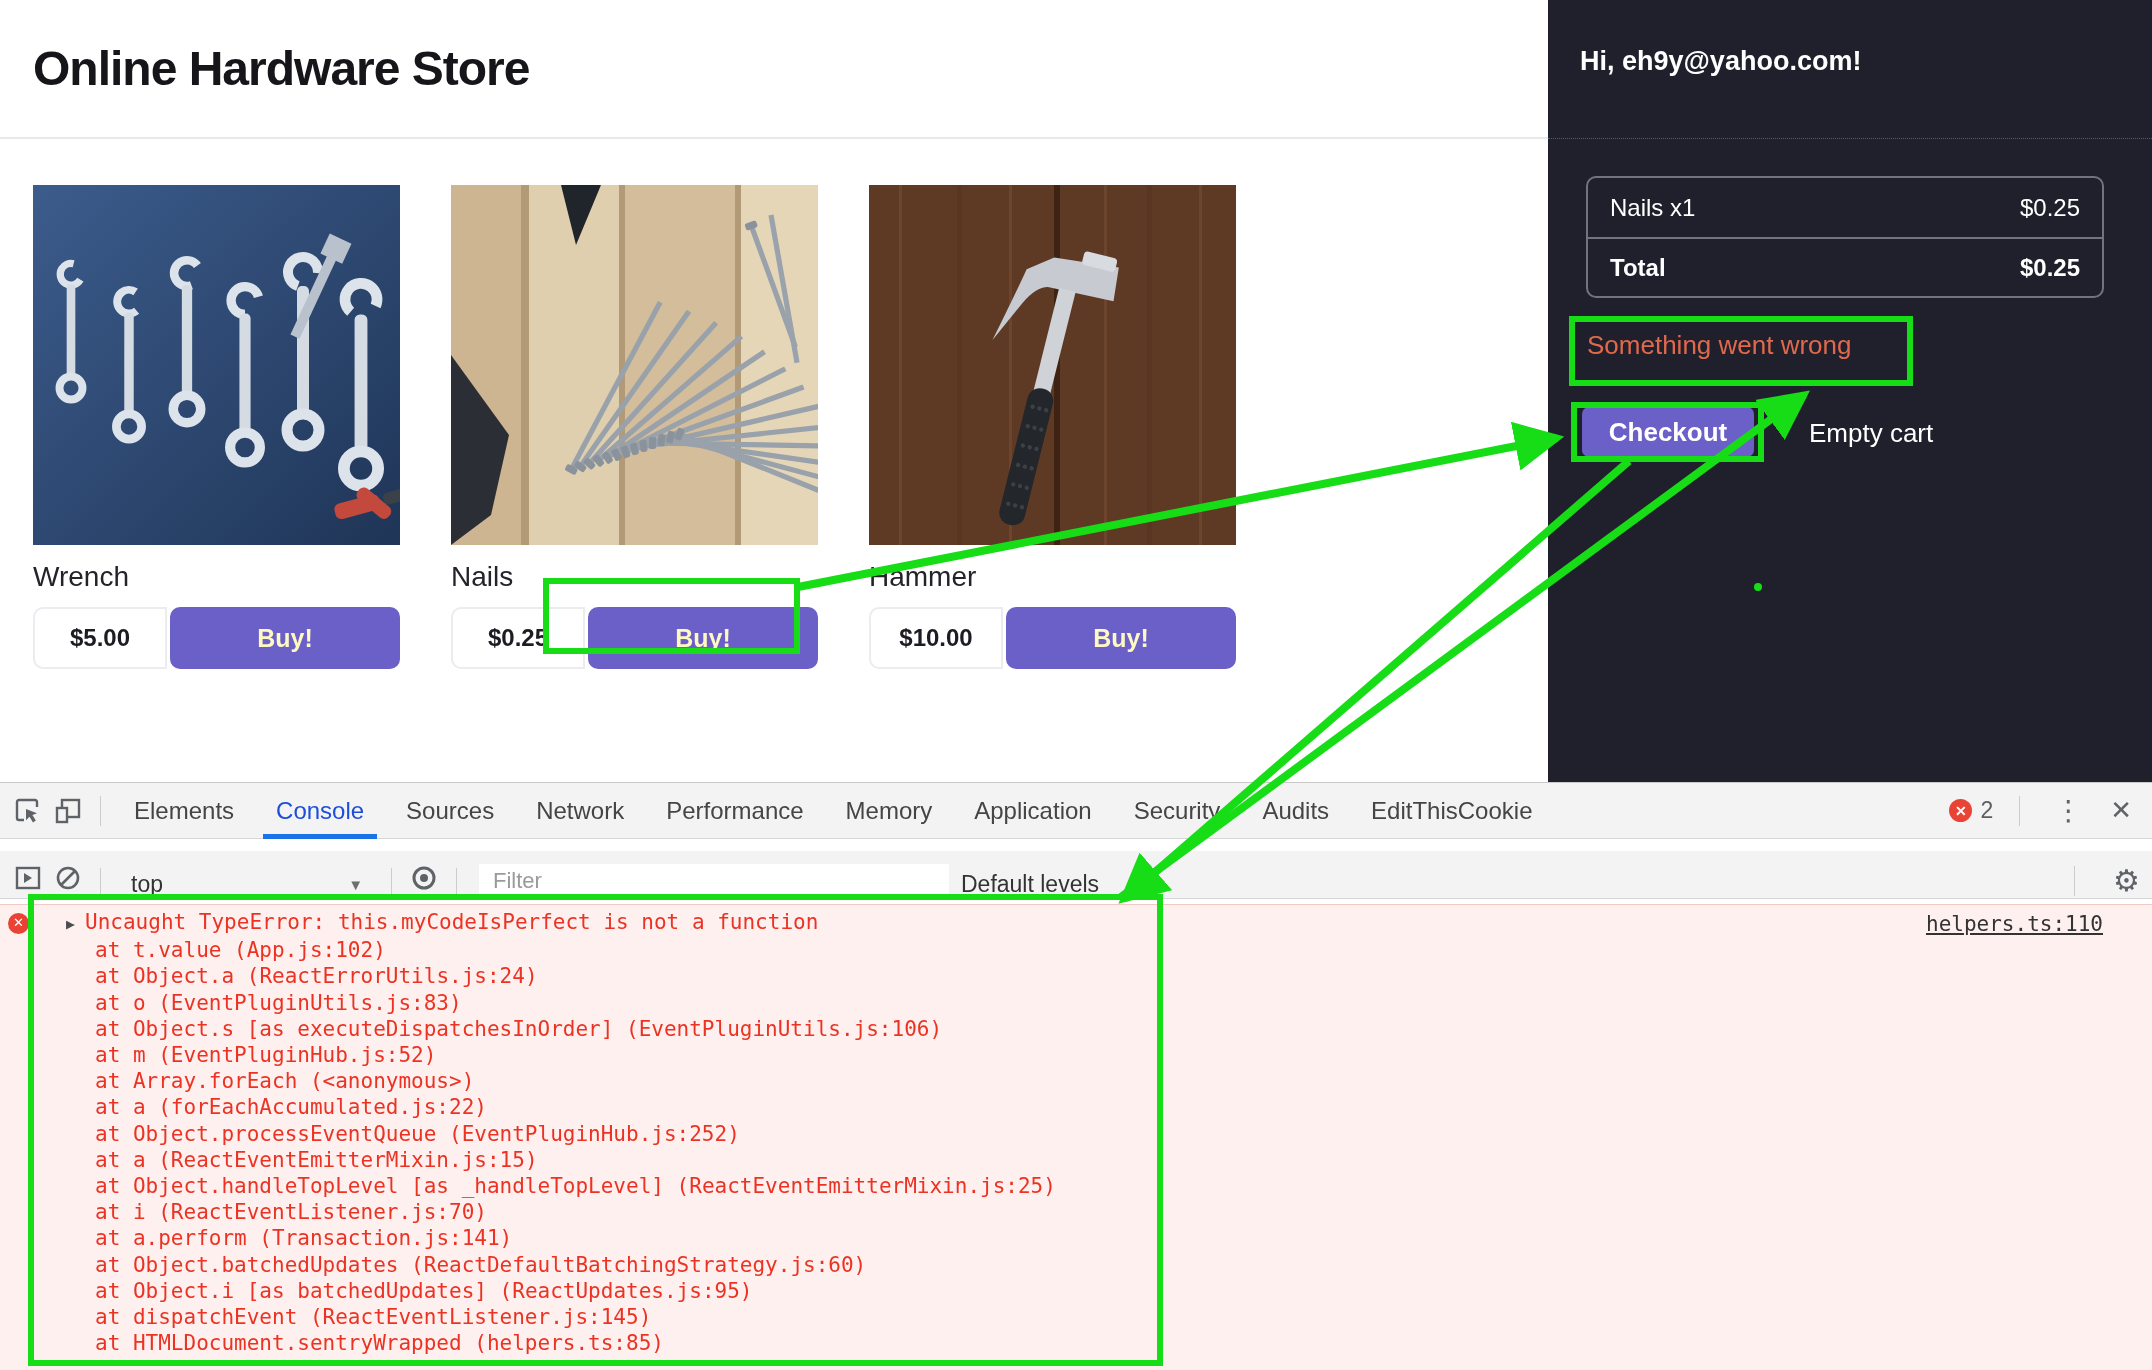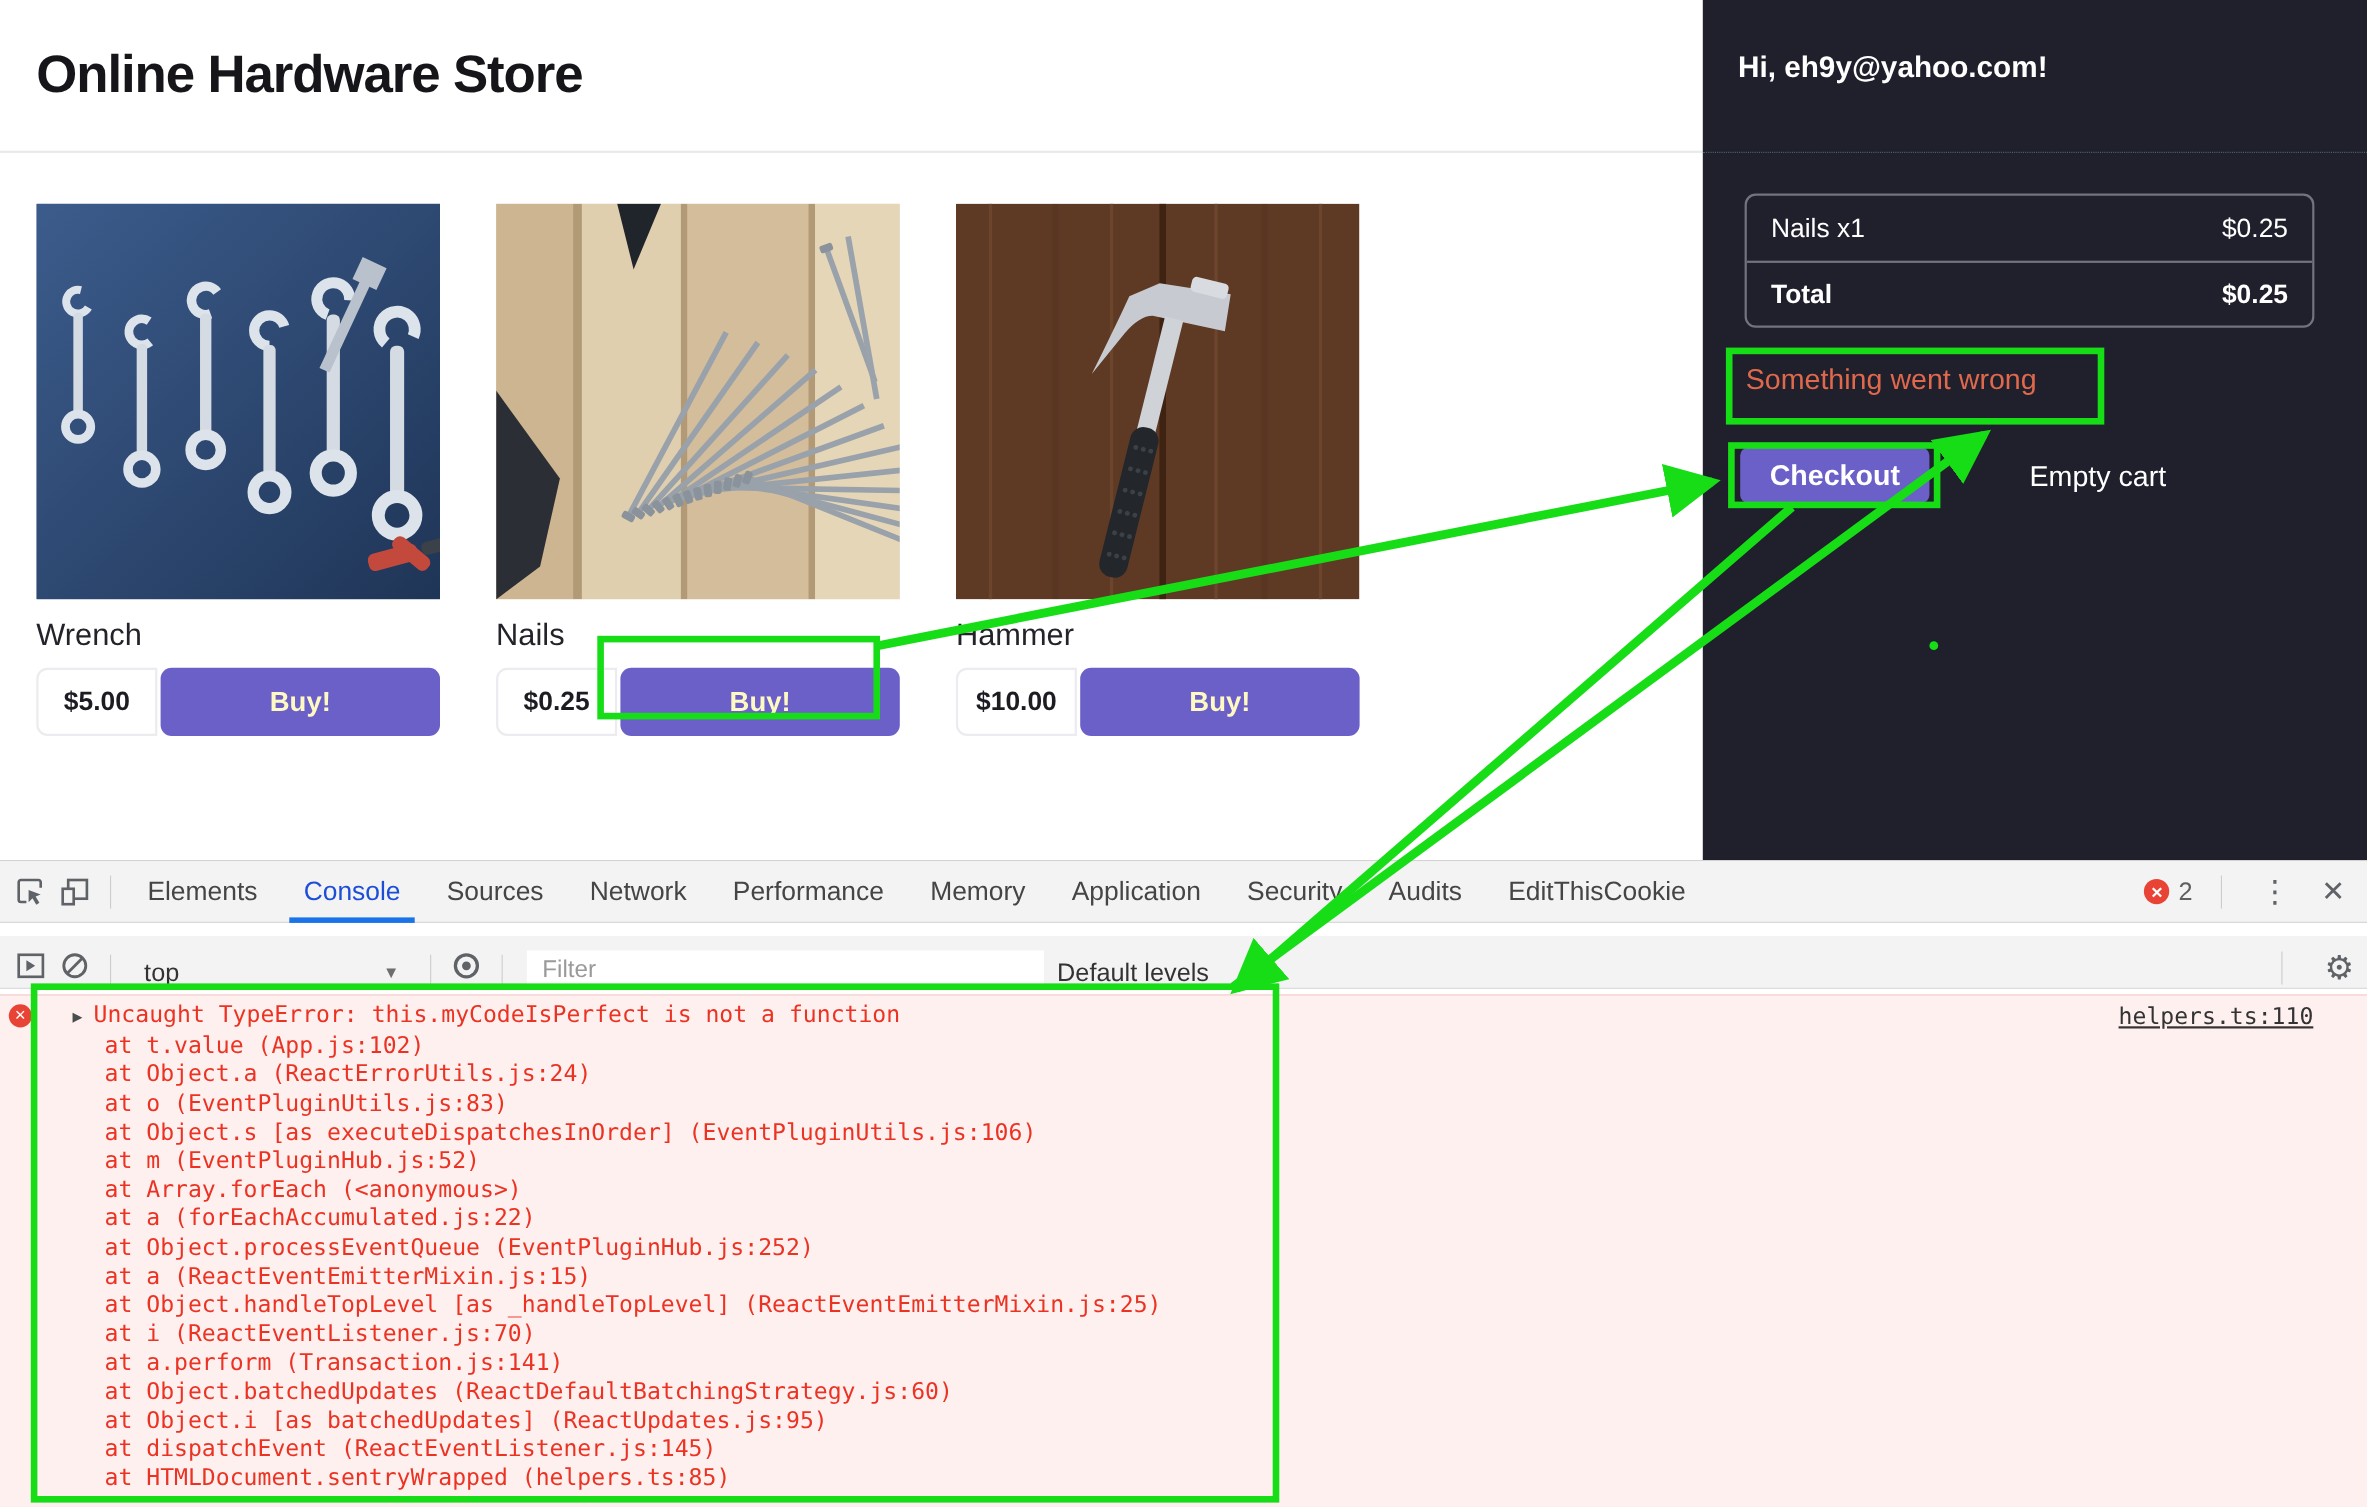--- a/index.html
+++ b/index.html
@@ -14,36 +14,36 @@
   
   .store{position:absolute;left:0;top:0;width:1548px;height:782px;background:#fff;}
   .store-header{height:139px;border-bottom:2px solid #e9e9e9;display:flex;align-items:center;padding-left:33px;}
   .store-title{font-size:48px;font-weight:bold;color:#15151a;letter-spacing:-1px;}
   .products{display:flex;gap:51px;padding:46px 0 0 33px;}
   .card{width:367px;}
   .product-image{width:367px;height:360px;overflow:hidden;position:relative;}
   .product-image svg{display:block;}
   .product-name{font-size:28px;color:#23232a;margin-top:16px;height:34px;}
   .buy-row{display:flex;margin-top:12px;height:62px;}
-  .price-box{width:110px;background:#fff;border:2px solid #ececf0;border-radius:10px 0 0 10px;
+  .price-box{width:134px;background:#fff;border:2px solid #ececf0;border-radius:10px 0 0 10px;
     display:flex;align-items:center;justify-content:center;font-size:24px;font-weight:bold;color:#1c1c22;}
   .buy-btn{flex:1;margin-left:3px;background:var(--purple);border:none;border-radius:10px;
     color:#fef9c3;font-size:25px;font-weight:bold;font-family:"Liberation Sans",sans-serif;cursor:pointer;}
 
   
   .cart-panel{position:absolute;left:1548px;top:0;width:604px;height:782px;background:var(--sidebar);color:#fff;}
   .cart-greeting{position:absolute;left:32px;top:46px;font-size:27px;font-weight:bold;}
   .cart-divider{position:absolute;left:0;top:138px;width:604px;border-top:1px dotted rgba(160,220,200,.35);}
   .cart-box{position:absolute;left:38px;top:176px;width:518px;border:2px solid #73737d;border-radius:10px;overflow:hidden;}
   .cart-row{display:flex;align-items:center;justify-content:space-between;height:59px;padding:0 22px;font-size:24px;}
   .cart-row.total{border-top:2px solid #73737d;font-weight:bold;}
   .cart-error{position:absolute;left:39px;top:330px;width:304px;font-size:26px;color:var(--orange);}
   .checkout-btn{position:absolute;left:34px;top:407px;width:172px;height:50px;background:var(--purple);
     border:none;border-radius:7px;color:#fff;font-size:26px;font-weight:bold;font-family:"Liberation Sans",sans-serif;cursor:pointer;}
-  .empty-cart{position:absolute;left:261px;top:418px;font-size:26px;color:#fff;cursor:pointer;margin-left:36px;}
+  .empty-cart{position:absolute;left:261px;top:418px;font-size:26px;color:#fff;cursor:pointer;}
 
   
   .devtools{position:absolute;left:0;top:782px;width:2152px;height:588px;background:#fff;border-top:1px solid #c9c9c9;}
   .dt-row1{height:56px;background:#f3f3f3;border-bottom:1px solid #d6d6d6;display:flex;align-items:center;padding:0 14px 0 8px;}
   .dt-row2{height:48px;background:#f3f3f3;border-bottom:1px solid #d6d6d6;display:flex;align-items:flex-end;padding:0 12px 0 8px;margin-top:12px;}
   .dt-icon{width:40px;height:40px;display:flex;align-items:center;justify-content:center;cursor:pointer;color:#5f6368;}
   .dt-sep{width:1px;height:30px;background:#ccc;margin:0 12px;}
   .tabs{display:flex;height:56px;}
   .tab{padding:0 21px;display:flex;align-items:center;font-size:24px;color:#454545;position:relative;cursor:pointer;}
   .tab.active{color:#1d4ed8;}

